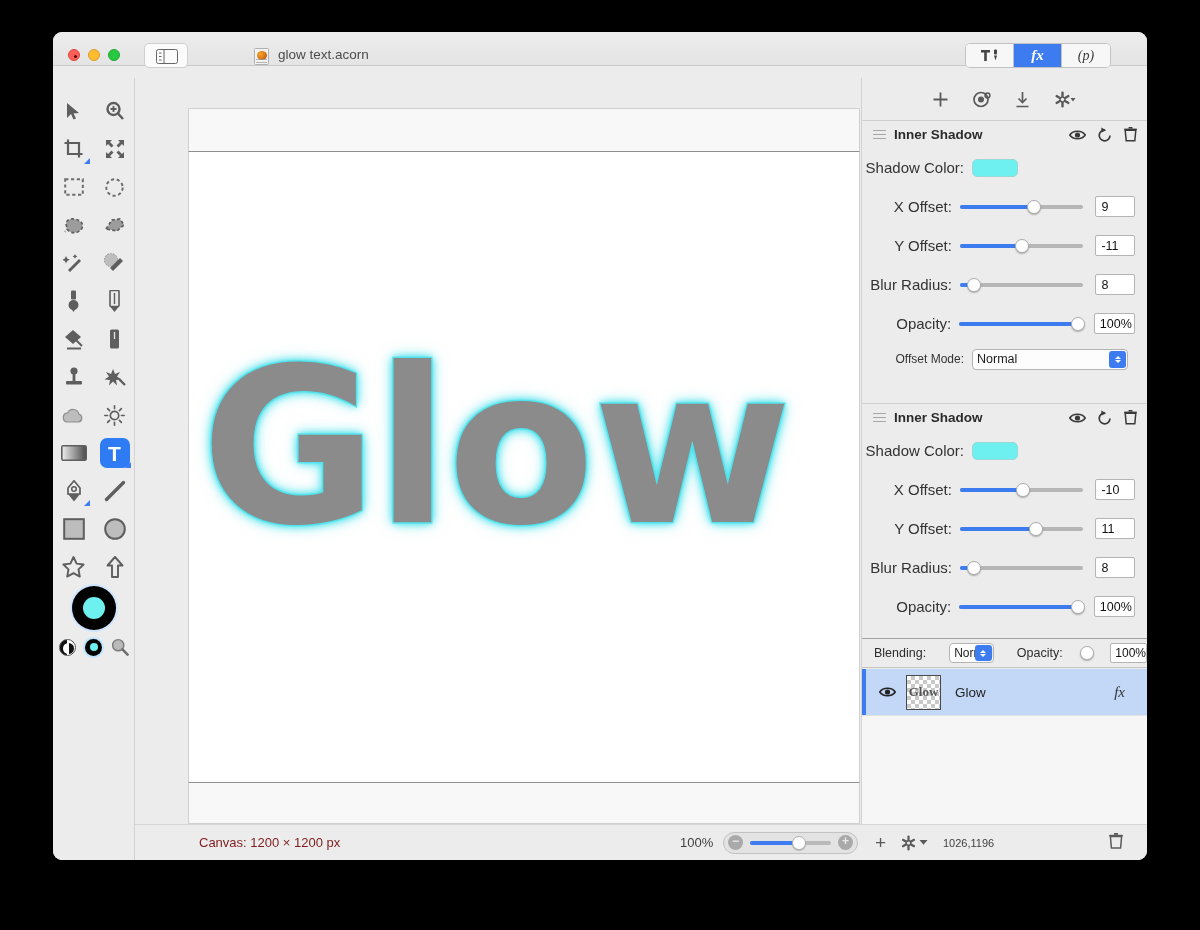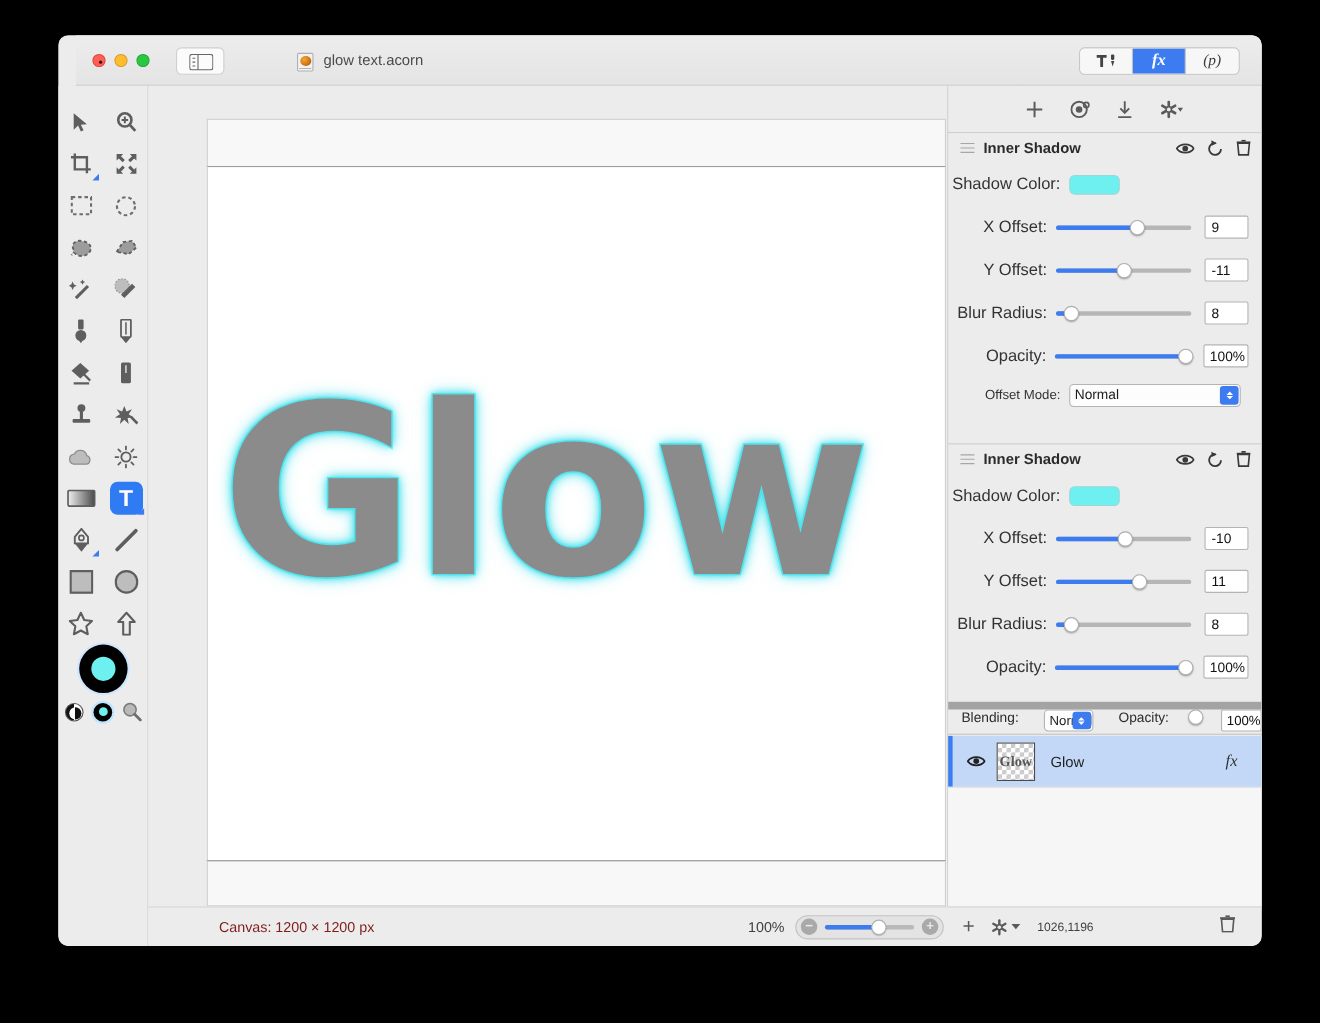--- a/index.html
+++ b/index.html
@@ -15,22 +15,22 @@
     left: 53px; top: 32px;
     width: 1094px; height: 828px;
     background: #ececec;
     border-radius: 9px;
     overflow: hidden;
     box-shadow: 0 2px 14px rgba(0,0,0,0.45);
   }
 
   
   .titlebar {
-    position: absolute; left: 16px; top: 0;
-    width: 100%; height: 46px;
+    position: absolute; left: 0; top: 0;
+    width: 100%; height: 34px;
     background: linear-gradient(#ededed, #e4e4e4);
     border-bottom: 1px solid #c9c9c9;
     padding-left: 40px;
   }
   .traffic { position: absolute; left: 15px; top: 17px; display: flex; gap: 8px; }
   .tl { width: 12px; height: 12px; border-radius: 50%; position: relative; }
   .tl.red    { background: #ff5f57; border: 0.5px solid #e0443e; }
   .tl.yellow { background: #febc2e; border: 0.5px solid #d89d2a; }
   .tl.green  { background: #28c840; border: 0.5px solid #23a636; }
   .tl.red::after {
@@ -272,22 +272,22 @@
     background:#3c7cf0; border-radius: 3px;
     display:flex; flex-direction:column; align-items:center; justify-content:center; gap:1px;
   }
   .select .chev i { border-left:3px solid transparent; border-right:3px solid transparent; display:block;}
   .select .chev i.up { border-bottom:3.5px solid #fff; }
   .select .chev i.dn { border-top:3.5px solid #fff; }
 
   
   .lay-blend {
     position:absolute; left:0; right:0; height: 30px;
-    display:flex; gap: 23px; padding-left: 12px;
-    background:#ececec; border-top: 7px solid #a3a3a3; border-bottom: 1px solid #c4c4c4;
+    display:flex; align-items:center; gap: 23px; padding-left: 12px;
+    background:#ececec; border-top: 1px solid #a3a3a3; border-bottom: 1px solid #c4c4c4;
   }
   .lay-blend .lb { font-size: 12.5px; color:#2c2c2c; }
   .lay-blend .select { width: 92px; height: 20px; font-size: 12px; }
   .mini-slider { position:relative; width: 58px; height: 14px; display:flex; align-items:center;}
   .mini-slider .sl-track { background:#b6b6b6;}
   .lay-num {
     width: 44px; height: 20px; background:#fff; border:1px solid #b4b4b4; border-radius:2px;
     font-size: 12px; color:#111; display:flex; align-items:center; padding-left:4px;
   }
 

